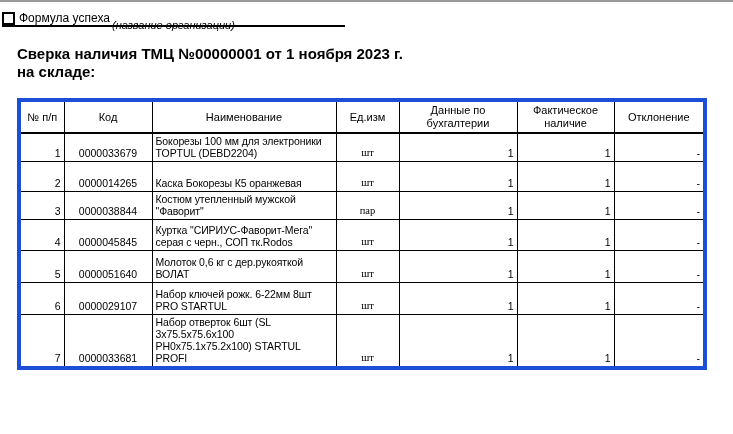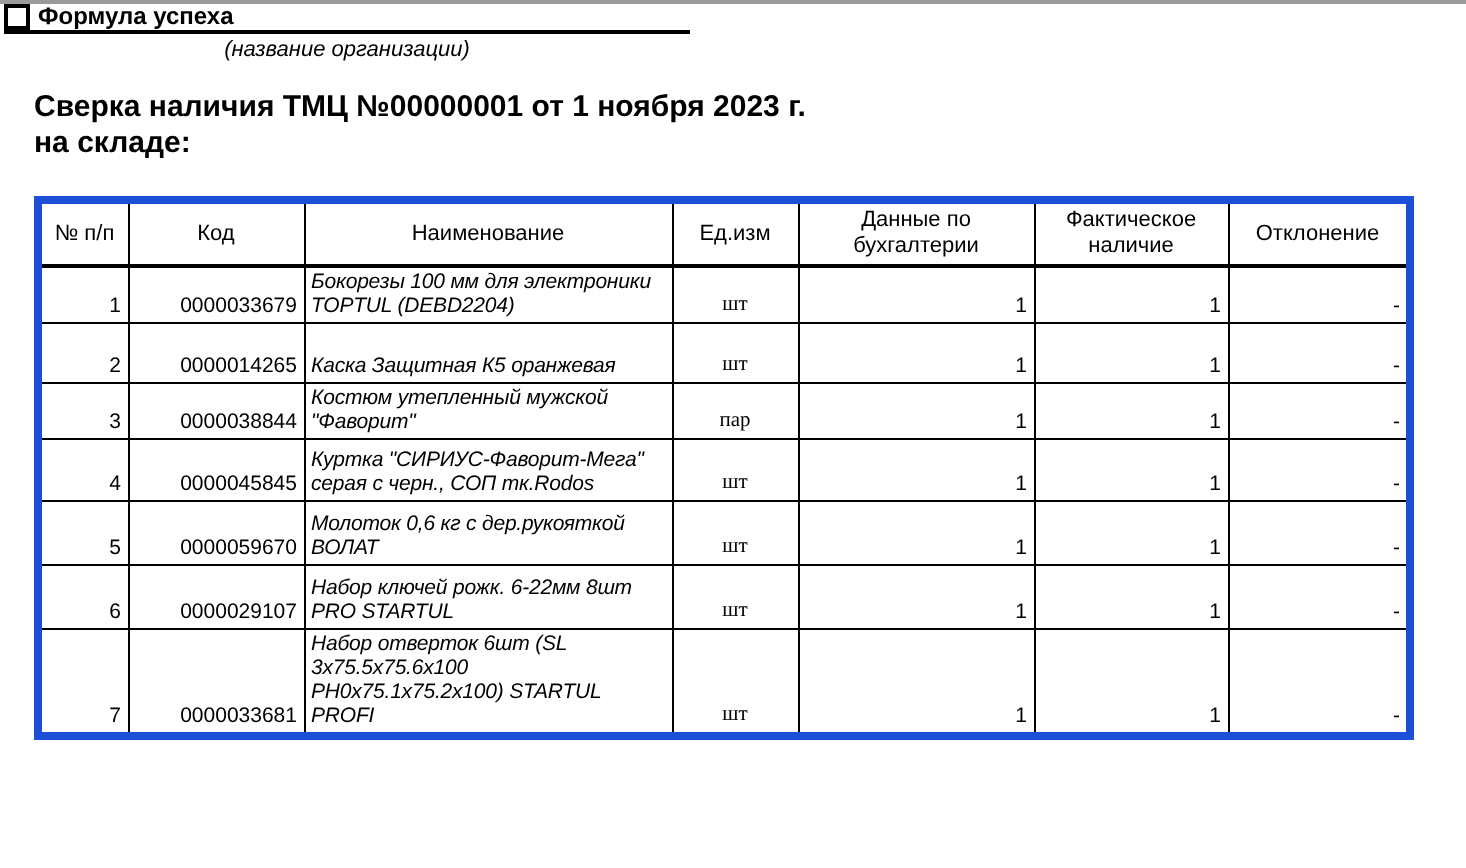--- a/index.html
+++ b/index.html
@@ -10,24 +10,24 @@
     color: #000000;
     overflow: hidden;
     position: relative;
   }
   .top-line {
     position: absolute; left: 0; top: 0;
     width: 733px; height: 2px;
     background: #9a9a9a;
   }
   .letterhead {
-    position: absolute; left: 2px; top: 2px;
+    position: absolute; left: 2px; top: 12px;
     width: 343px; height: 15px;
     border-bottom: 2px solid #000;
-    display: flex; align-items: center; font-weight: bold;
+    display: flex; align-items: center;
   }
   .logo-box {
     width: 13px; height: 13px;
     border: 2px solid #000;
     background: #fff;
     margin-right: 4px;
     flex: 0 0 auto;
   }
   .org-name { font-size: 12px; line-height: 13px; white-space: nowrap; }
   .org-caption {
@@ -80,22 +80,22 @@
     padding-left: 2px;
   }
   tbody tr:nth-child(2) { height: 30px; }
   tbody tr:nth-child(3) { height: 14px; }
   tbody tr:nth-child(4) { height: 31px; }
   tbody tr:nth-child(5) { height: 32px; }
   tbody tr:nth-child(6) { height: 32px; }
   tbody tr:nth-child(7) { height: 31px; }
   tbody tr:nth-child(8) { height: 54px; }
   td.col-num { text-align: right; padding-right: 2px; }
-  td.col-code { text-align: right; }
-  td.col-name { text-align: left; white-space: pre-line; padding-left: 2px; padding-right: 1px; letter-spacing: -0.1px; font-style: italic; }
+  td.col-code { text-align: center; }
+  td.col-name { text-align: left; white-space: pre-line; padding-left: 2px; padding-right: 1px; letter-spacing: -0.1px; }
   td.col-unit { text-align: center; font-family: Liberation Serif, serif; }
   td.col-accounting, td.col-actual, td.col-deviation { text-align: right; padding-right: 4px; }
 </style>
 </head>
 <body>
 
 <div class="top-line"></div>
 
 <div class="letterhead">
   <div class="logo-box"></div>
@@ -136,21 +136,21 @@
         <td class="col-name">Бокорезы 100 мм для электроники
 TOPTUL (DEBD2204)</td>
         <td class="col-unit">шт</td>
         <td class="col-accounting">1</td>
         <td class="col-actual">1</td>
         <td class="col-deviation">-</td>
       </tr>
       <tr>
         <td class="col-num">2</td>
         <td class="col-code">0000014265</td>
-        <td class="col-name">Каска Защитная К5 оранжевая</td>
+        <td class="col-name">Каска Бокорезы К5 оранжевая</td>
         <td class="col-unit">шт</td>
         <td class="col-accounting">1</td>
         <td class="col-actual">1</td>
         <td class="col-deviation">-</td>
       </tr>
       <tr>
         <td class="col-num">3</td>
         <td class="col-code">0000038844</td>
         <td class="col-name">Костюм утепленный мужской
 "Фаворит"</td>
@@ -164,21 +164,21 @@
         <td class="col-code">0000045845</td>
         <td class="col-name">Куртка "СИРИУС-Фаворит-Мега"
 серая с черн., СОП тк.Rodos</td>
         <td class="col-unit">шт</td>
         <td class="col-accounting">1</td>
         <td class="col-actual">1</td>
         <td class="col-deviation">-</td>
       </tr>
       <tr>
         <td class="col-num">5</td>
-        <td class="col-code">0000059670</td>
+        <td class="col-code">0000051640</td>
         <td class="col-name">Молоток 0,6 кг с дер.рукояткой
 ВОЛАТ</td>
         <td class="col-unit">шт</td>
         <td class="col-accounting">1</td>
         <td class="col-actual">1</td>
         <td class="col-deviation">-</td>
       </tr>
       <tr>
         <td class="col-num">6</td>
         <td class="col-code">0000029107</td>

